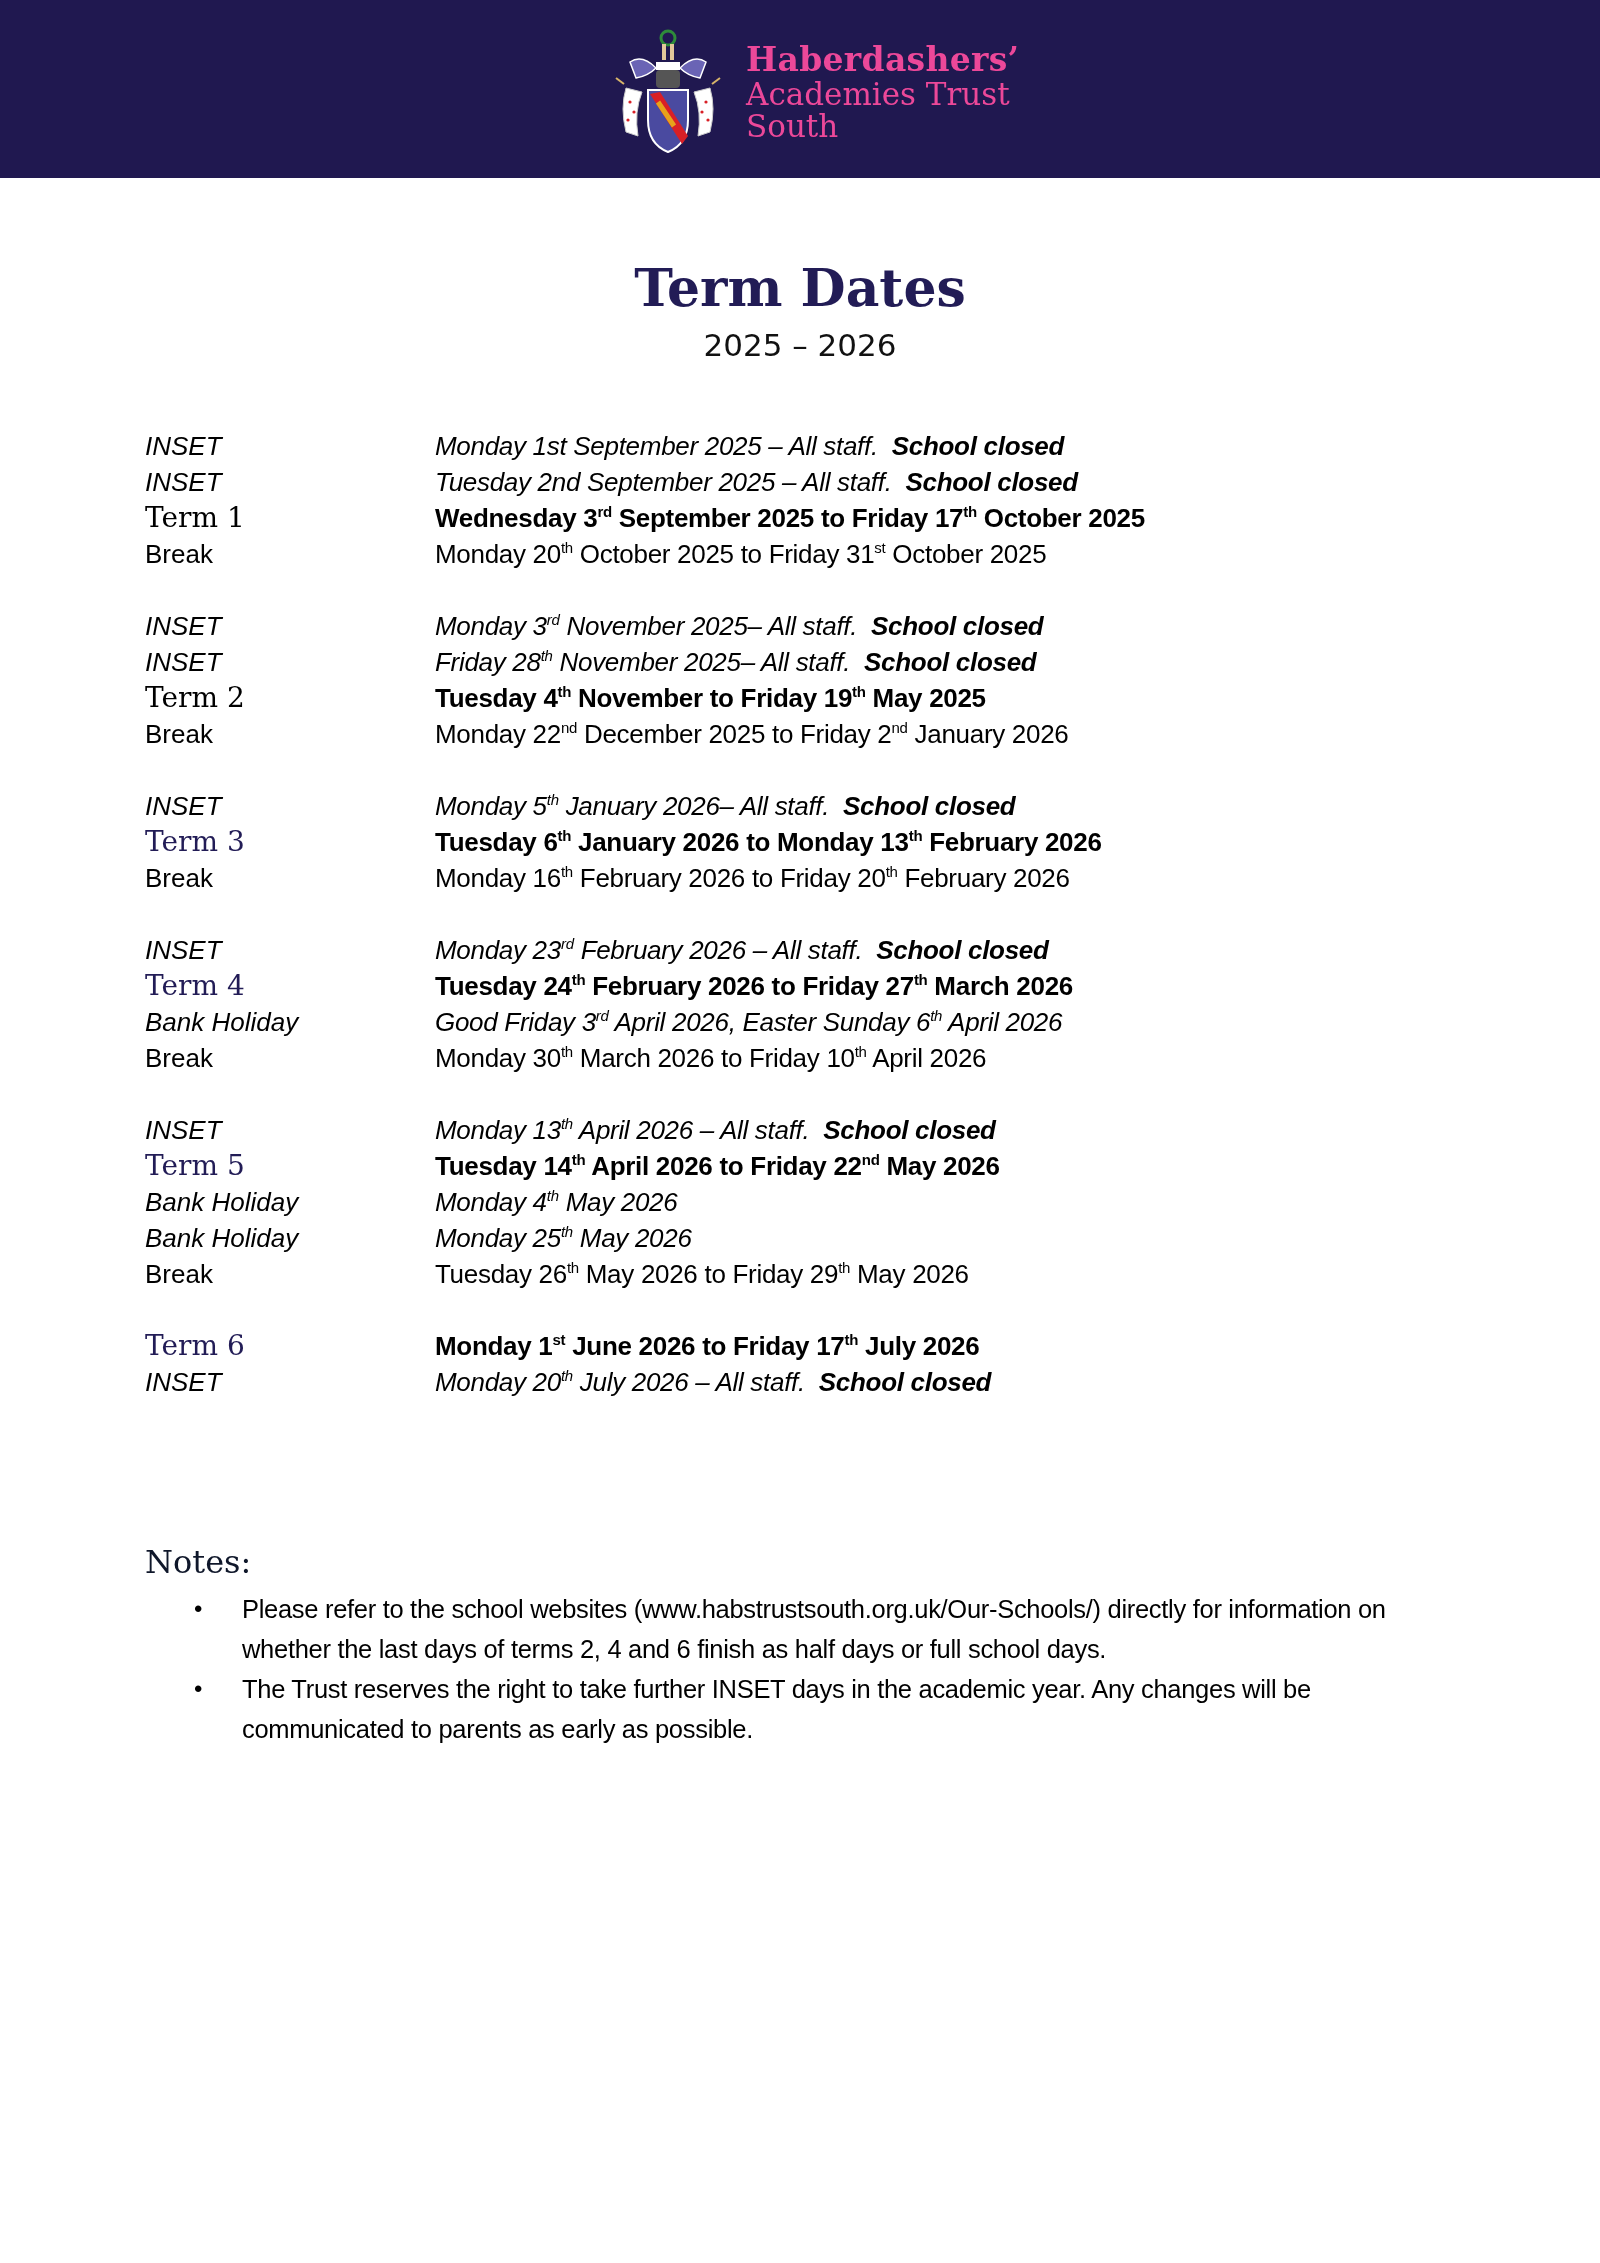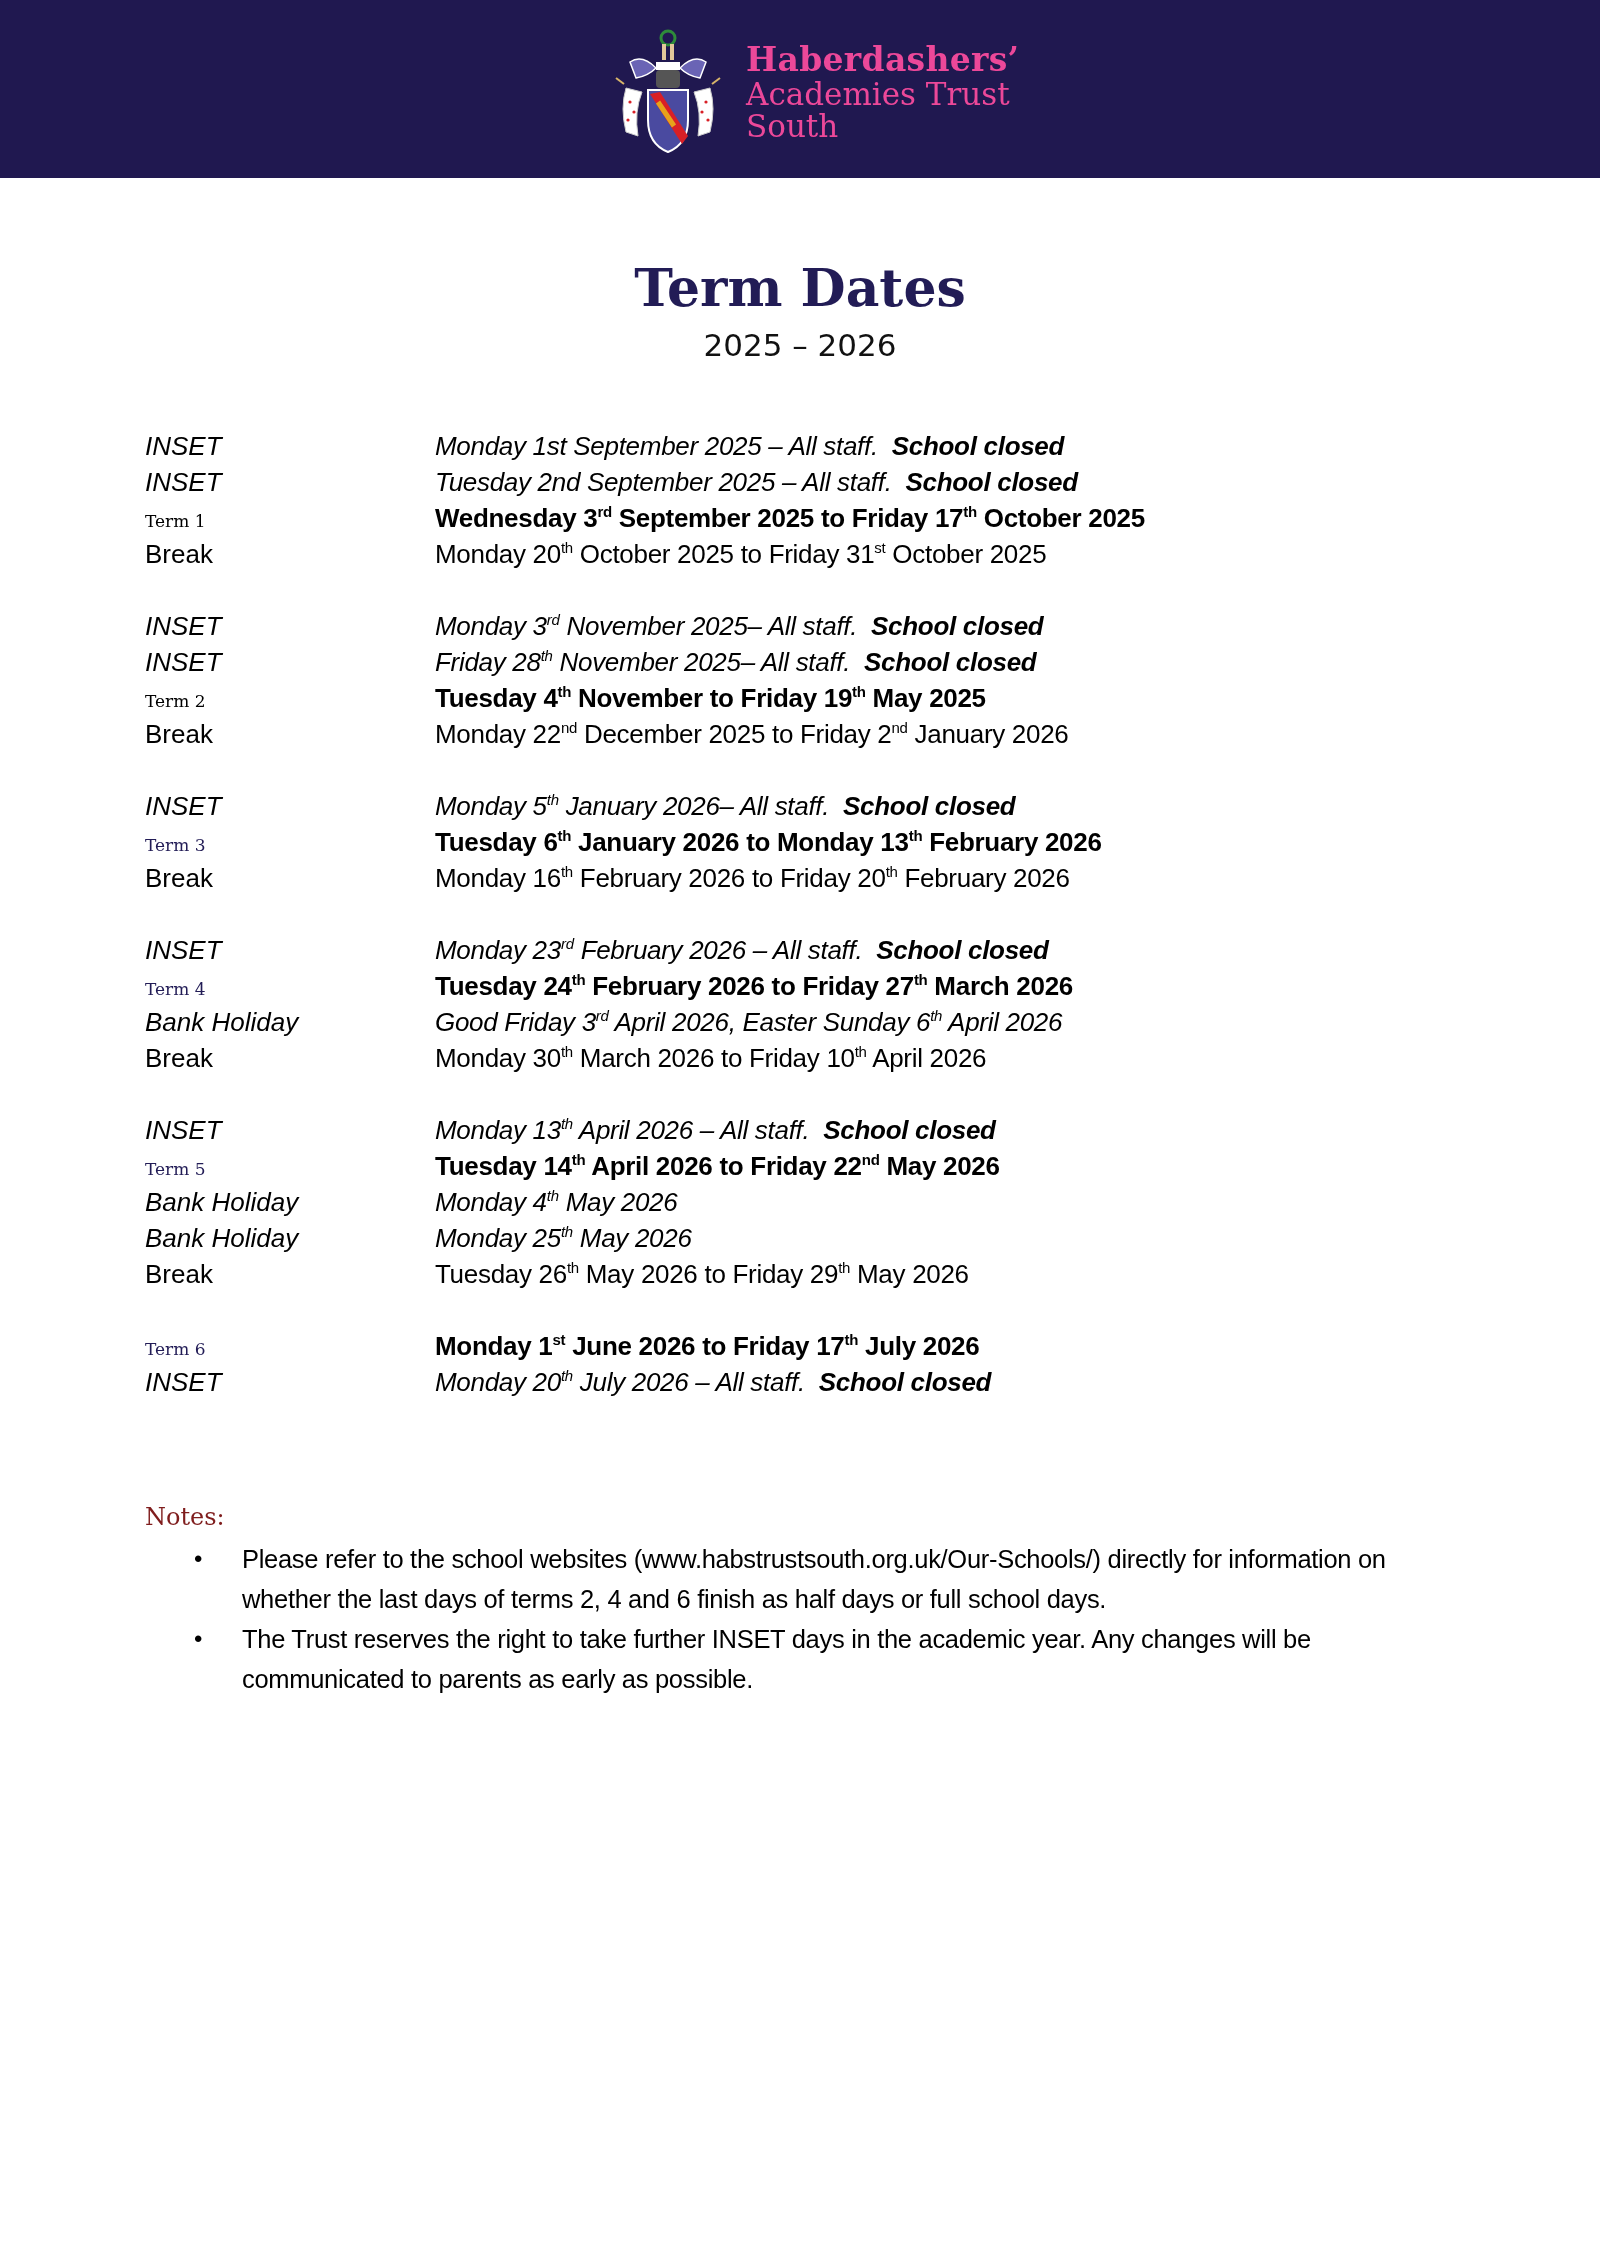--- a/index.html
+++ b/index.html
@@ -17,32 +17,32 @@
   .title { position: absolute; left: 0; width: 1600px; top: 257px; text-align: center;
            font-family: "DejaVu Serif", "Liberation Serif", serif; font-weight: bold;
            font-size: 52px; color: #221c56; }
   .subtitle { position: absolute; left: 0; width: 1600px; top: 327px; text-align: center;
               font-family: "DejaVu Sans", "Liberation Sans", sans-serif; font-size: 31px; color: #111; }
 
   .schedule { position: absolute; left: 145px; top: 428px; width: 1320px; }
   .row { display: flex; height: 36px; align-items: baseline; font-size: 26px; line-height: 36px; }
   .row.gap { margin-top: 36px; }
   .row-label { width: 290px; flex: none; }
-  .row-label.serif { font-family: "DejaVu Serif", "Liberation Serif", serif; font-size: 17px; }
+  .row-label.serif { font-family: "DejaVu Serif", "Liberation Serif", serif; font-size: 28px; }
   .row-label.navy { color: #221c56; }
   .row-label.italic { font-style: italic; }
   .row-value { flex: 1; white-space: nowrap; letter-spacing: -0.3px; }
   .row-value.italic { font-style: italic; }
   .row-value.bold { font-weight: bold; }
   .row-value sup { font-size: 15px; line-height: 0; vertical-align: 10px; }
   .seg-b { font-weight: bold; }
 
   .notes { position: absolute; left: 145px; top: 1503px; width: 1300px; }
-  .notes-title { font-family: "DejaVu Serif", "Liberation Serif", serif; font-size: 24px; color: #7f1d1d;
-                 margin-bottom: 8px; }
+  .notes-title { font-family: "DejaVu Serif", "Liberation Serif", serif; font-size: 32px; color: #0f172a;
+                 margin-bottom: 8px; margin-top: 40px; }
   .notes-list { list-style: none; margin: 0; padding: 0; }
   .note-item { position: relative; padding-left: 97px; font-size: 25.5px; line-height: 40px;
                letter-spacing: -0.3px; margin-bottom: 0; width: 1230px; }
   .note-bullet { position: absolute; left: 49px; top: 0; font-size: 24px; }
 </style>
 </head>
 <body>
 
 <div class="header">
   <div class="header-brand">

